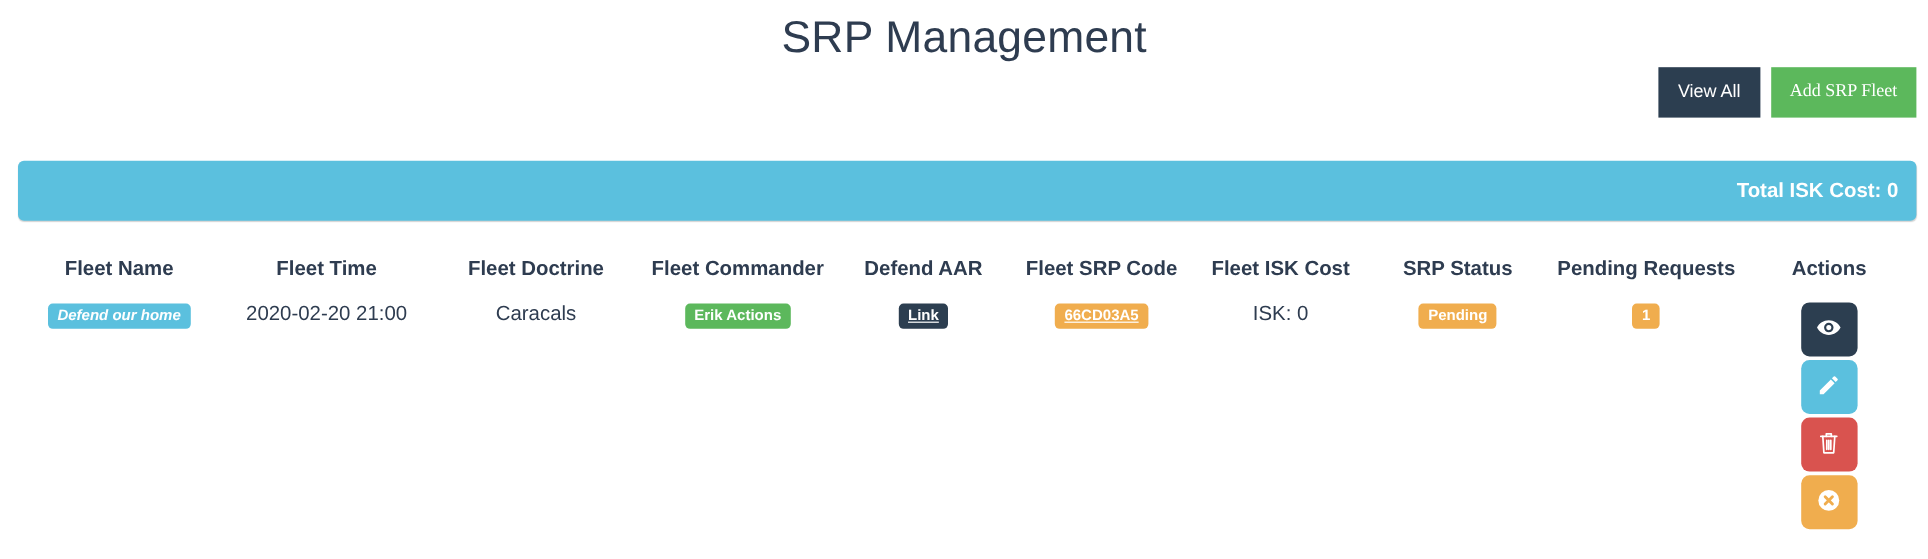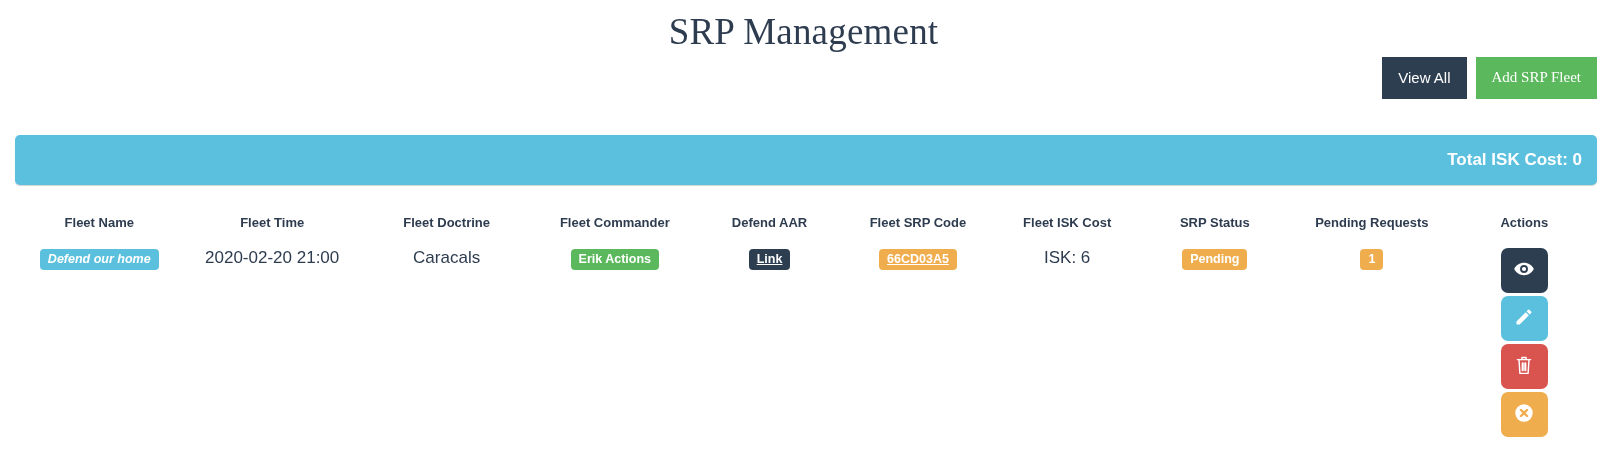--- a/index.html
+++ b/index.html
@@ -19,21 +19,20 @@
     color:var(--text);
     overflow:hidden;
   }
   .page-title{
     text-align:center;
     font-size:37px;
     font-weight:500;
     margin:10px 0 4px 0;
     color:var(--text);
     letter-spacing:0.2px;
-    font-family:Liberation Serif, serif;
   }
   .toolbar{
     display:flex;
     justify-content:flex-end;
     gap:9px;
     padding:0 10px;
     margin-top:4px;
   }
   .btn{
     border:none;
@@ -65,21 +64,21 @@
     font-size:17px;
     margin-left:48px;
   }
   table.srp-table{
     width:calc(100% - 28px);
     margin:21px 14px 0 14px;
     border-collapse:collapse;
     table-layout:fixed;
   }
   .srp-table th{
-    font-size:13px;
+    font-size:17px;
     font-weight:700;
     color:var(--text);
     text-align:center;
     padding:9px 6px;
     white-space:nowrap;
   }
   .srp-table td{
     text-align:center;
     vertical-align:top;
     padding:9px 6px;
@@ -174,21 +173,21 @@
       <td>Caracals</td>
       <td>
         <span class="badge badge-success">Erik Actions</span>
       </td>
       <td>
         <a class="badge badge-dark">Link</a>
       </td>
       <td>
         <a class="badge badge-warning">66CD03A5</a>
       </td>
-      <td>ISK: 6</td>
+      <td>ISK: 0</td>
       <td>
         <span class="badge badge-warning">Pending</span>
       </td>
       <td>
         <span class="badge badge-warning">1</span>
       </td>
       <td>
         <div class="actions-stack">
 
           <button class="action-btn action-view" title="">

